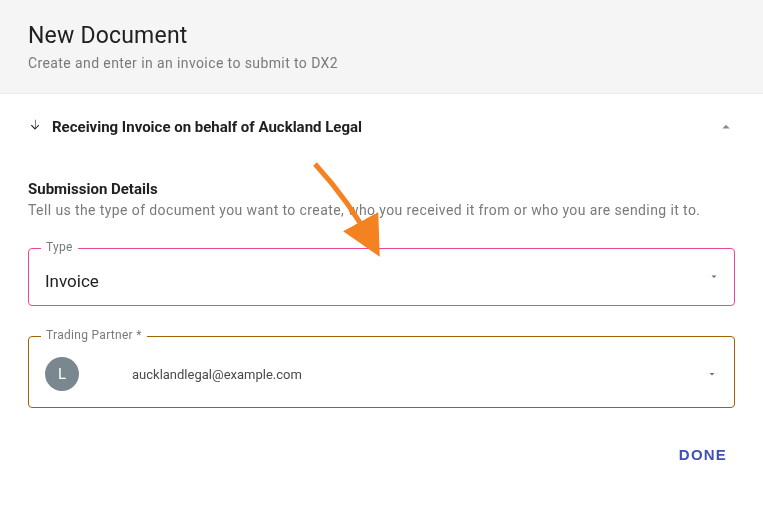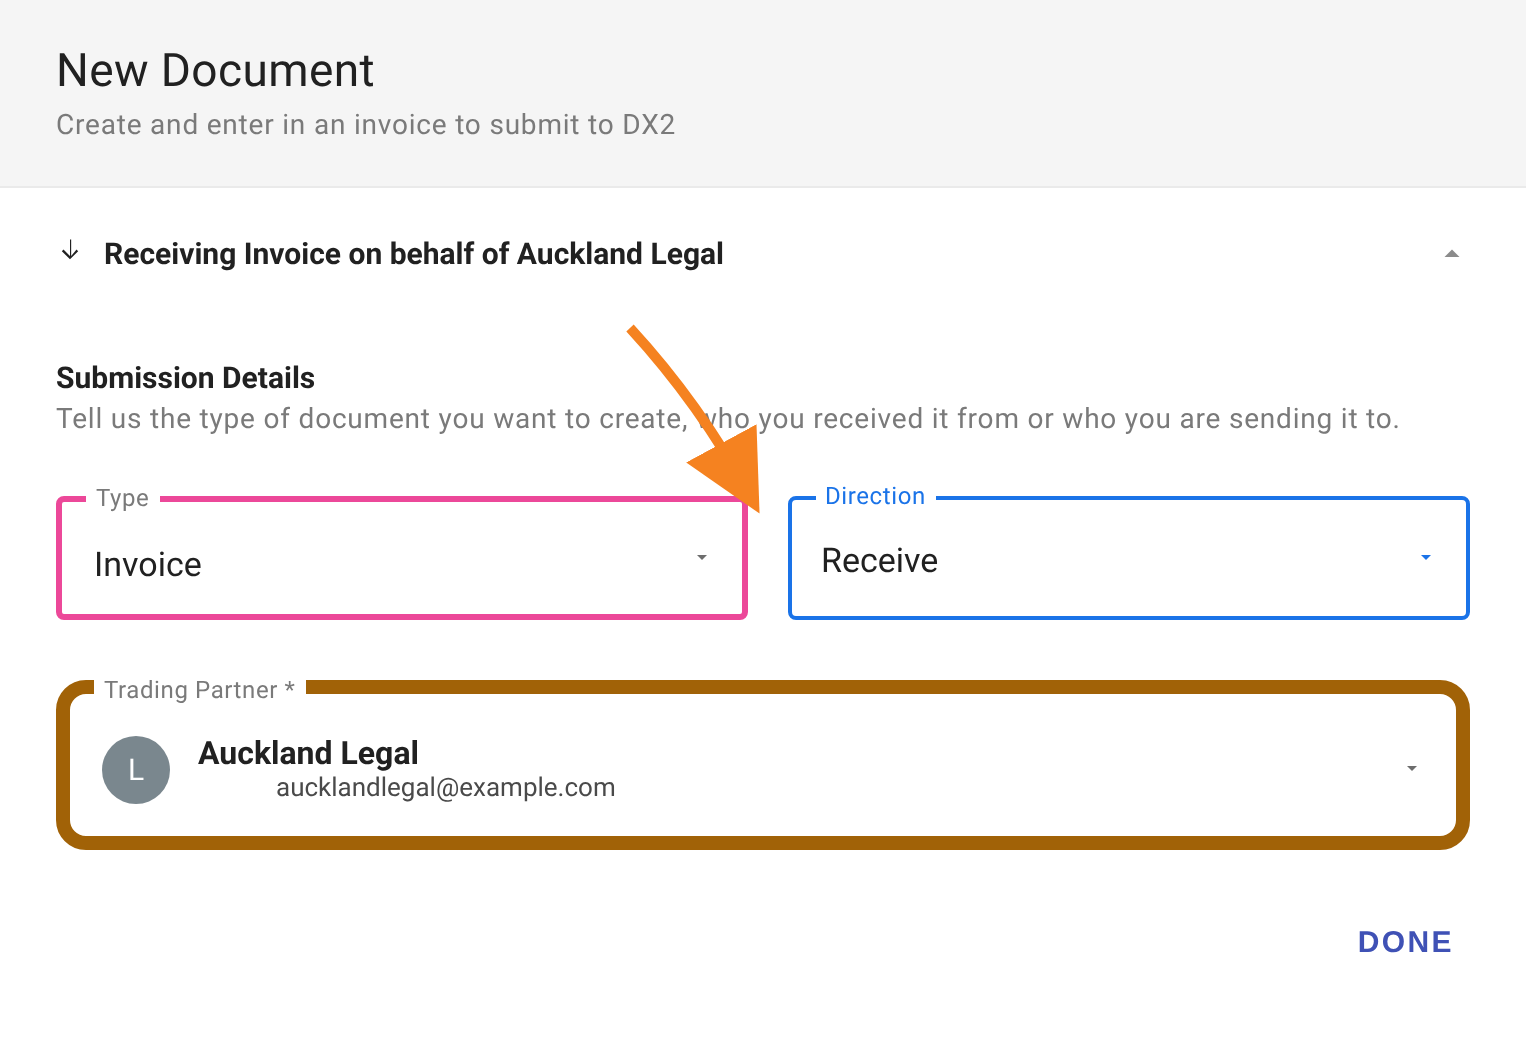--- a/index.html
+++ b/index.html
@@ -65,21 +65,21 @@
     margin-top: 4px;
   }
   .fields-row {
     display: flex;
     gap: 20px;
     margin-top: 30px;
   }
   .field {
     position: relative;
     flex: 1;
-    border: 3px solid #ec4899;
+    border: 1px solid #ec4899;
     border-radius: 4px;
     padding: 22px 16px 14px 16px;
     cursor: pointer;
     background: #fff;
   }
   .field.focused {
     border: 2px solid #1a73e8;
     padding: 21px 15px 13px 15px;
   }
   .field-label {
@@ -104,22 +104,22 @@
     right: 14px;
     top: 50%;
     transform: translateY(-50%);
     color: #6d6d6d;
   }
   .field.focused .field-caret svg path {
     fill: #1a73e8;
   }
   .tp-field {
     position: relative;
-    border: 7px solid #a16207;
-    border-radius: 15px;
+    border: 1px solid #a16207;
+    border-radius: 4px;
     margin-top: 30px;
     padding: 20px 16px 16px 16px;
     cursor: pointer;
     background: #fff;
   }
   .tp-label {
     position: absolute;
     top: -9px;
     left: 12px;
     background: #fff;
@@ -212,37 +212,27 @@
       <div class="field">
         <span class="field-label">Type</span>
         <span class="field-value">Invoice</span>
         <span class="field-caret">
           <svg width="12" height="12" viewBox="0 0 24 24">
               <path fill="#6d6d6d" d="M7 10l5 5 5-5z"></path>
             </svg>
         </span>
       </div>
 
-      <div class="field focused">
-        <span class="field-label">Direction</span>
-        <span class="field-value">Receive</span>
-        <span class="field-caret">
-          <svg width="12" height="12" viewBox="0 0 24 24">
-              <path fill="#1a73e8" d="M7 10l5 5 5-5z"></path>
-            </svg>
-        </span>
-      </div>
     </div>
 
     <div class="tp-field">
       <span class="tp-label">Trading Partner *</span>
       <div class="tp-content">
         <div class="avatar">L</div>
         <div class="tp-text">
-          <div class="tp-name">Auckland Legal</div>
           <div class="tp-email">aucklandlegal@example.com</div>
         </div>
         <span class="tp-caret">
           <svg width="12" height="12" viewBox="0 0 24 24">
               <path fill="#6d6d6d" d="M7 10l5 5 5-5z"></path>
             </svg>
         </span>
       </div>
     </div>
   </div>

